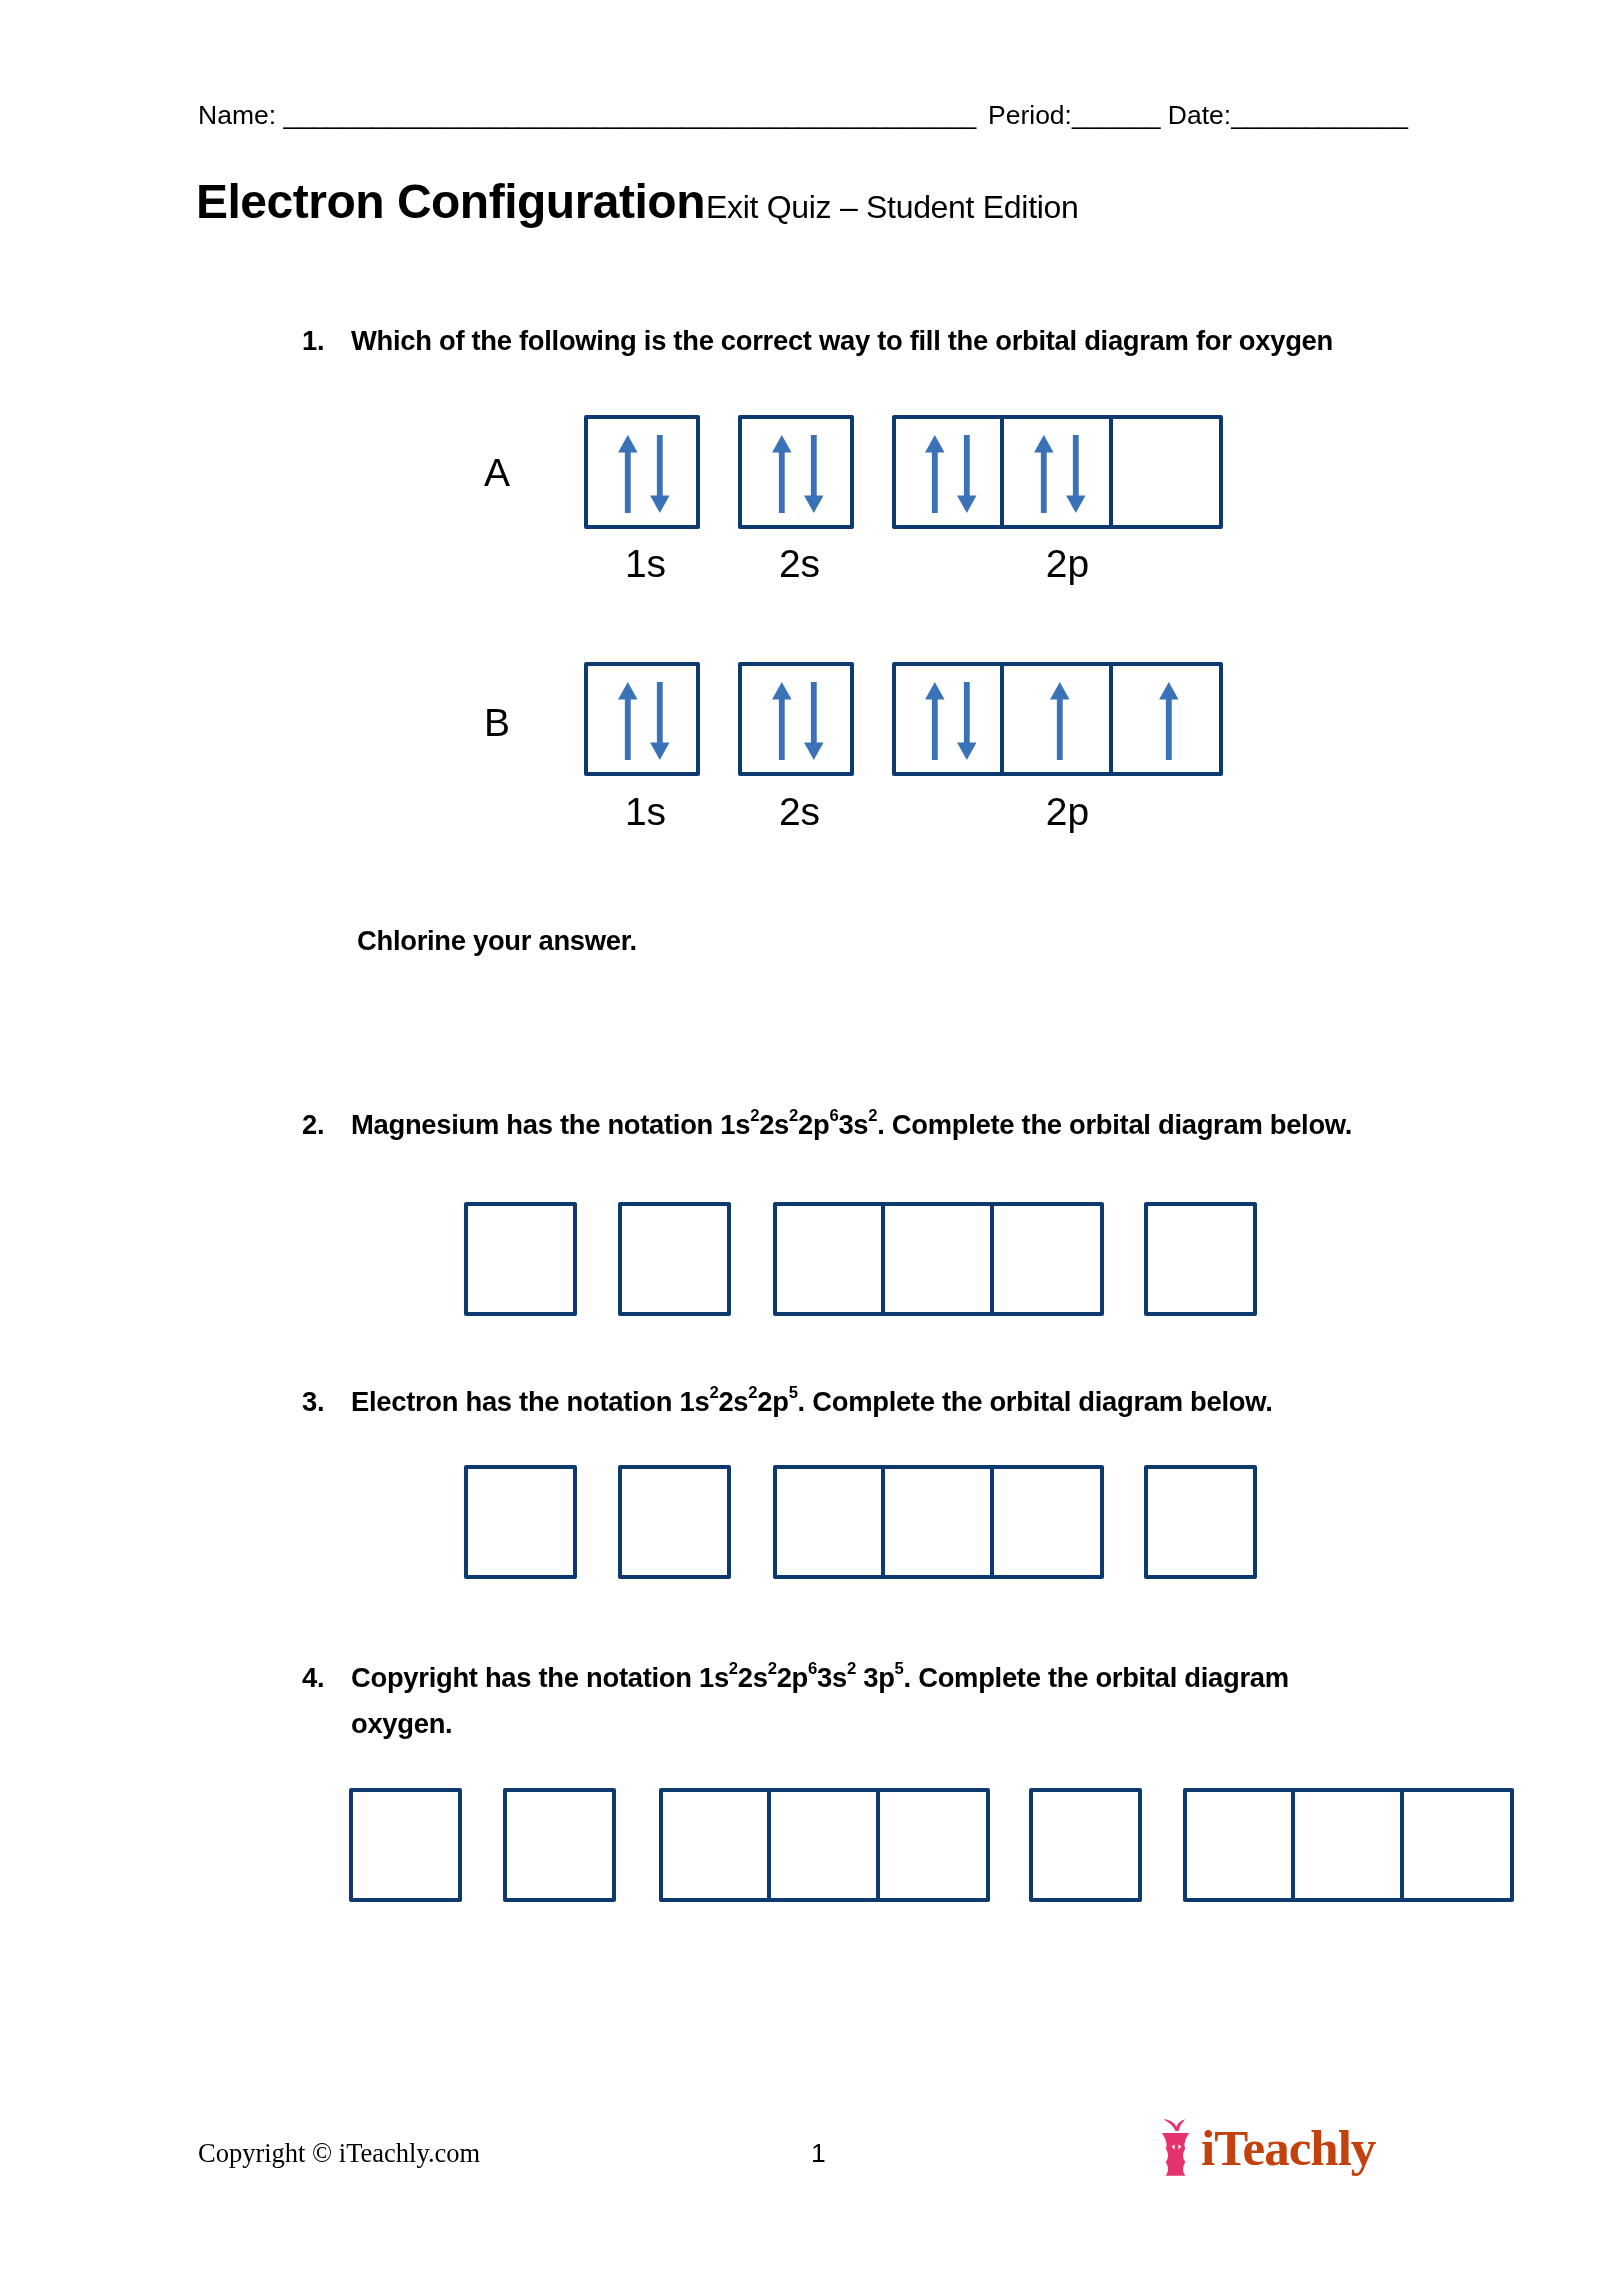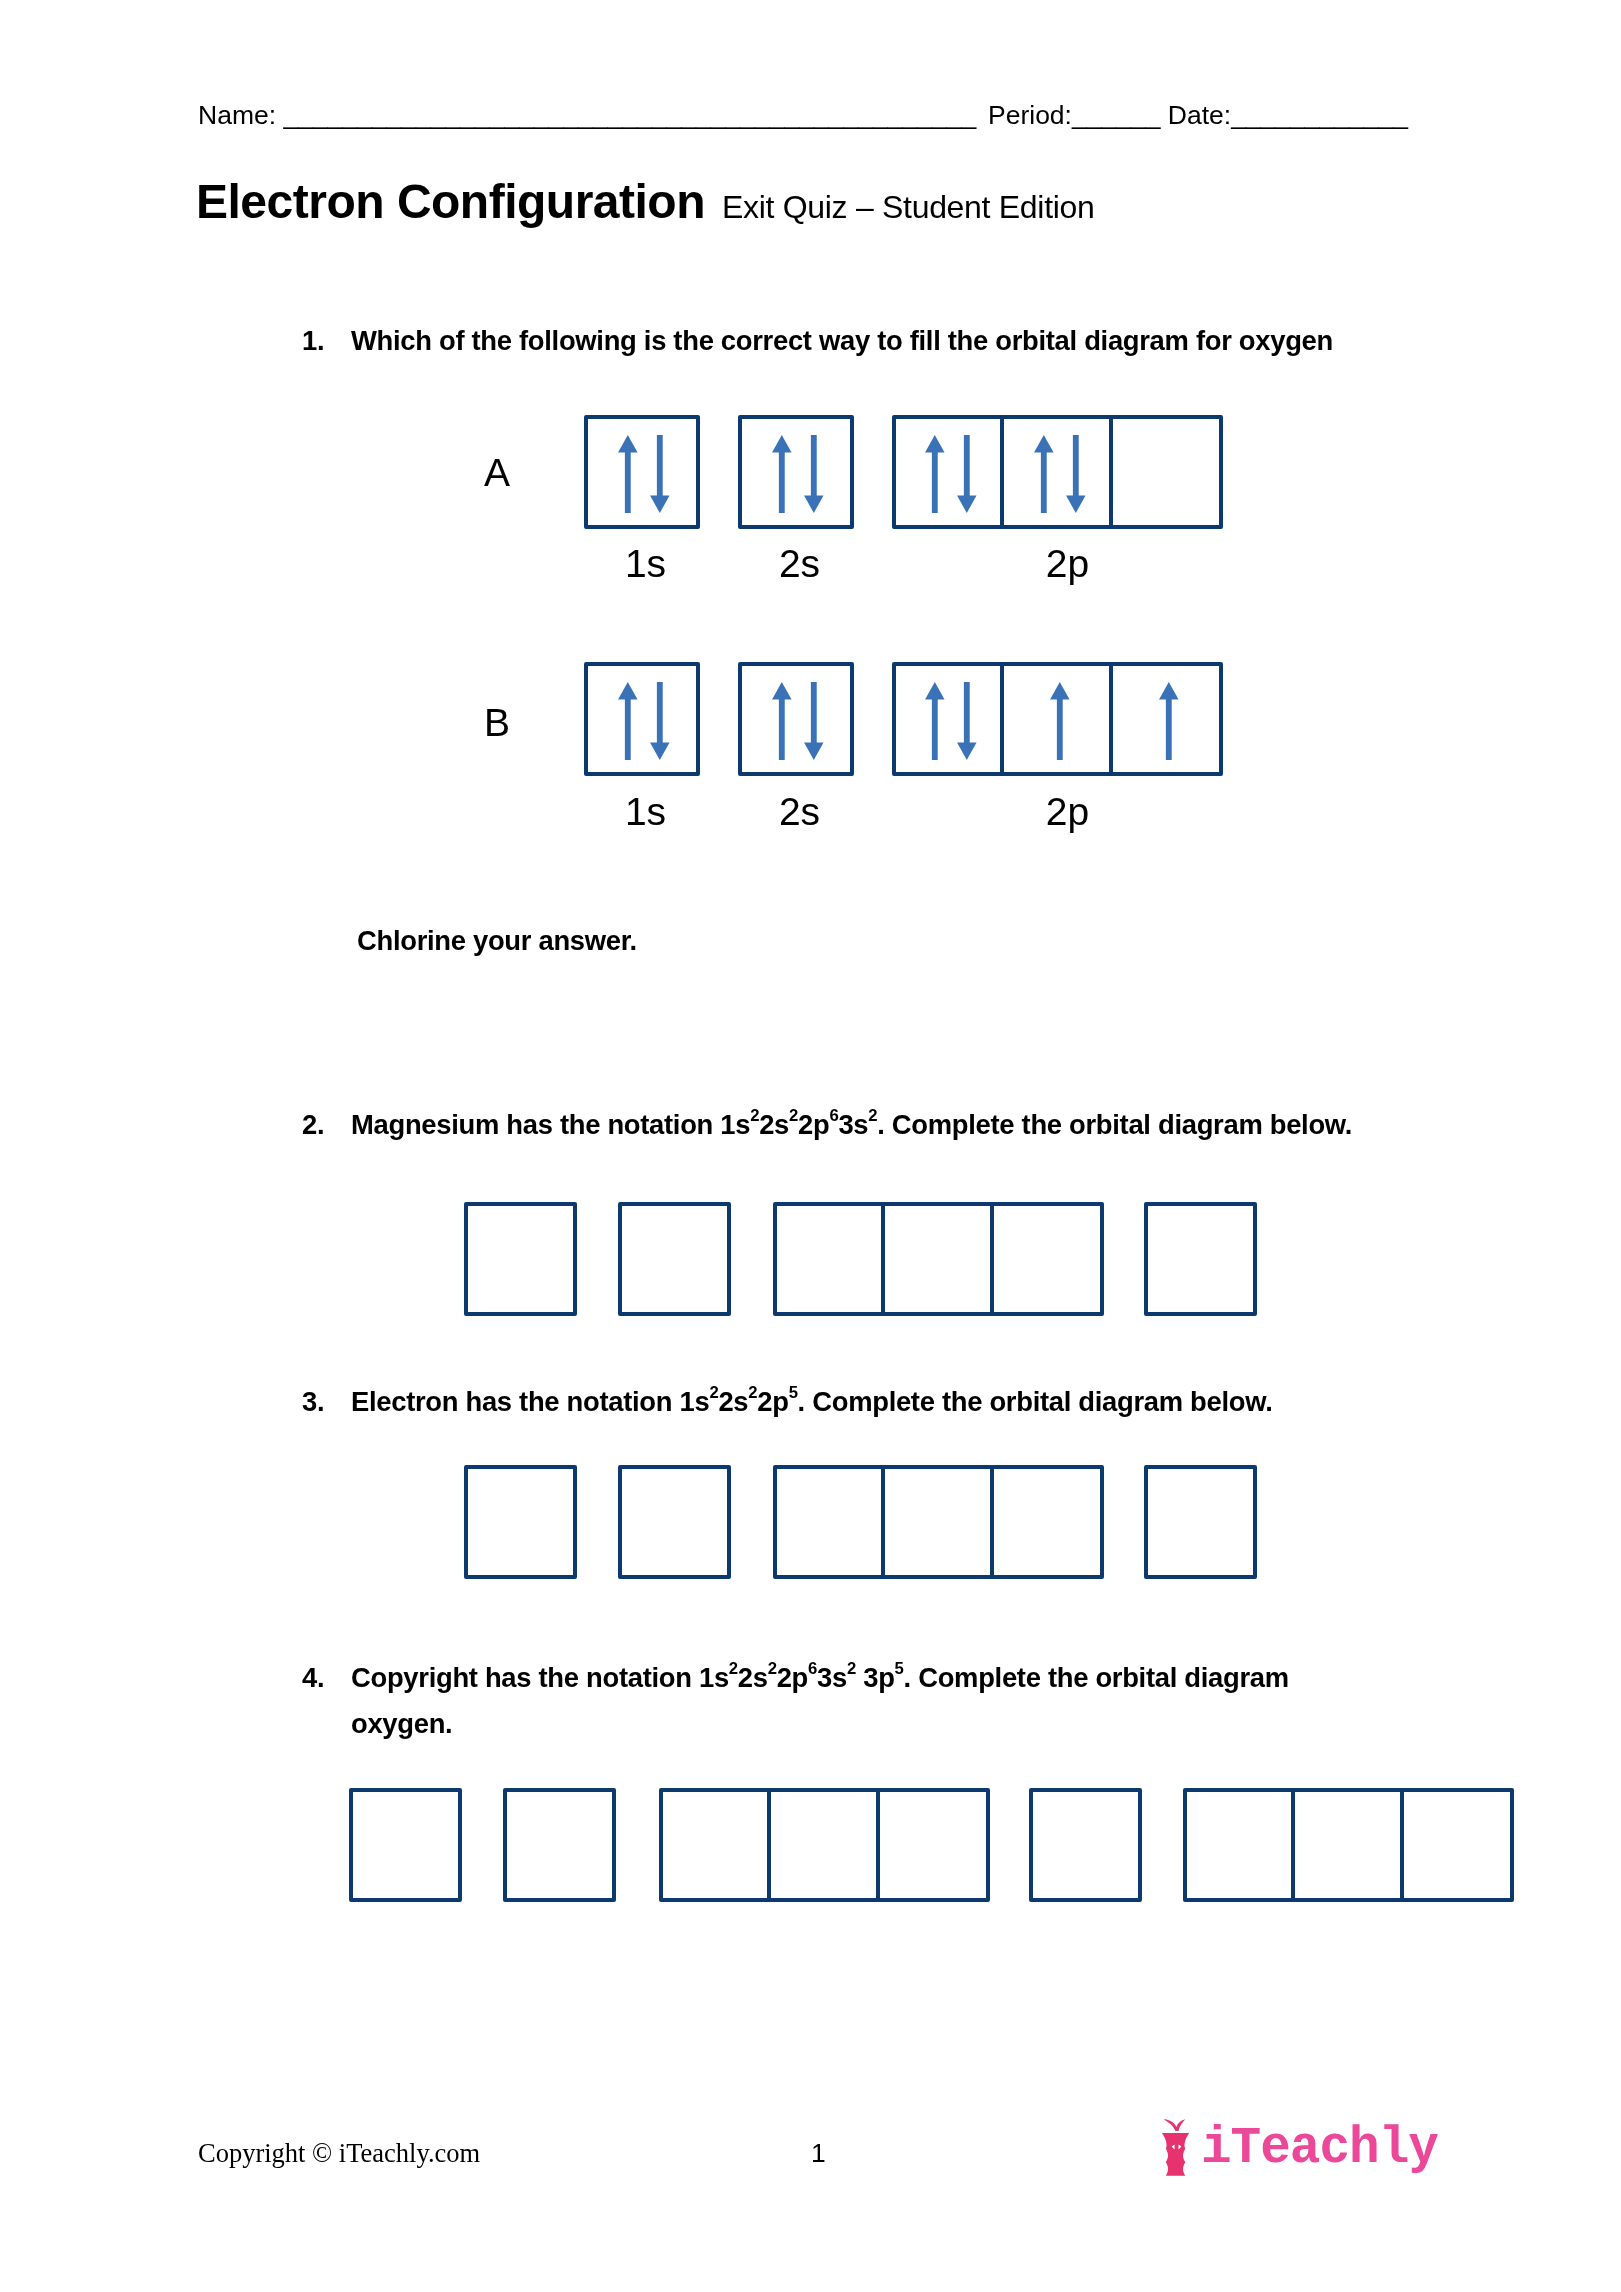--- a/index.html
+++ b/index.html
@@ -1,31 +1,31 @@
 <!DOCTYPE html>
 <html><head>
 <meta charset="utf-8">
 <style>
   html, body { margin: 0; padding: 0; background: #ffffff; }
   body { width: 1621px; height: 2293px; position: relative; overflow: hidden;
          font-family: "Liberation Sans", "DejaVu Sans", sans-serif; color: #000; }
   .abs { position: absolute; white-space: nowrap; }
   .hdr { font-size: 26.5px; line-height: 1; }
   .title { font-size: 48px; font-weight: bold; line-height: 1; letter-spacing: -0.5px; }
-  .subtitle { font-size: 32px; font-weight: normal; margin-left: 17px; letter-spacing: -0.3px; text-align: center; }
+  .subtitle { font-size: 32px; font-weight: normal; margin-left: 1px; letter-spacing: -0.3px; text-align: center; }
   .q { font-size: 27.4px; font-weight: bold; line-height: 1; letter-spacing: -0.3px; margin-left: 6px; }
   .q .num { display: inline-block; width: 49px; }
   .q sup { font-size: 16.7px; vertical-align: 12.7px; line-height: 0; }
   .opt { font-size: 39px; line-height: 1; }
   .lbl { font-size: 39px; line-height: 1; text-align: center; }
   .box { position: absolute; box-sizing: border-box; border: 4.9px solid #0d3a6e; border-radius: 2px; background: #fff; }
   .cell { position: absolute; top: 0; bottom: 0; border-left: 4.9px solid #0d3a6e; }
   .arrow { position: absolute; }
   .foot { font-size: 26.5px; line-height: 1; }
-  .logo-text { font-family: Liberation Mono, monospace; font-weight: bold; font-size: 51px; color: #ec4899; line-height: 1; letter-spacing: -1px; }
+  .logo-text { font-family: Liberation Serif, serif; font-weight: bold; font-size: 51px; color: #c2410c; line-height: 1; letter-spacing: -1px; }
 </style>
 </head>
 <body>
 
 <div class="abs hdr" style="left:198px; top:102px;text-align:right;">
   <span>Name:</span>
   <span>_______________________________________________</span>
 </div>
 <div class="abs hdr" style="left:988px; top:102px;">
   <span>Period:</span><span>______</span>

